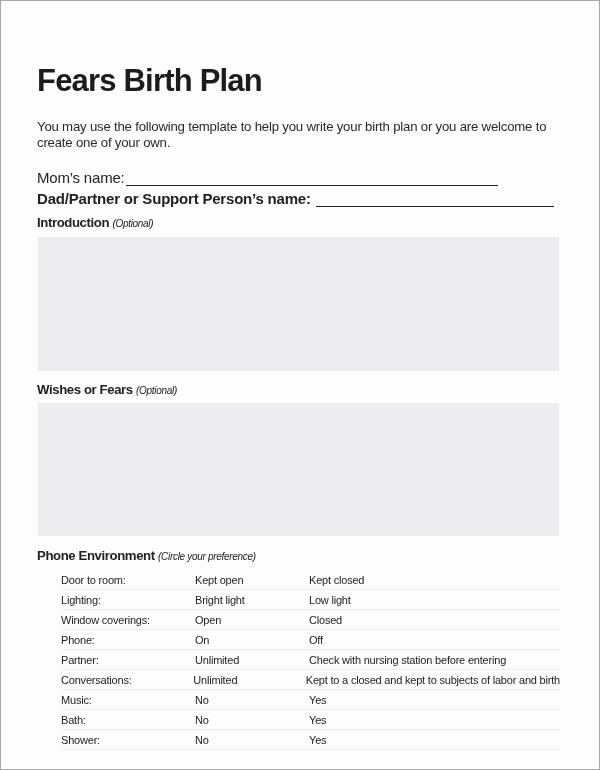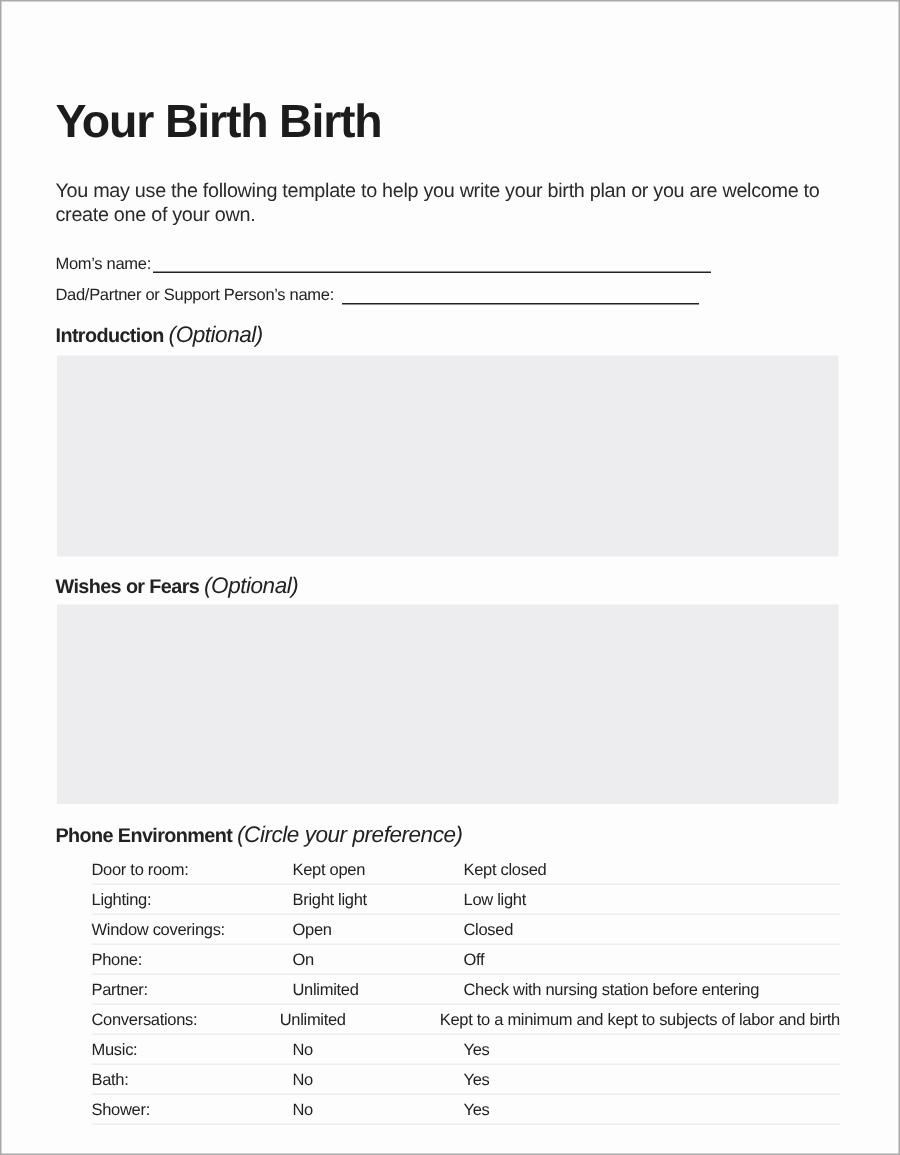--- a/index.html
+++ b/index.html
@@ -20,36 +20,36 @@
       position: absolute; left: 36px; top: 62px;
       font-size: 31px; font-weight: bold; letter-spacing: -0.8px;
       color: #1c1c1c; margin: 0; line-height: 36px;
     }
     .intro-text {
       position: absolute; left: 36px; top: 118px; width: 530px;
       font-size: 13.2px; line-height: 16px;
       color: #2a2a2a; letter-spacing: -0.2px;
     }
     .field {
-      position: absolute; left: 36px; font-size: 11px; color: #222;
+      position: absolute; left: 36px; font-size: 15px; color: #222;
       display: flex; align-items: flex-end; letter-spacing: -0.2px;
     }
     .field .label { white-space: nowrap; }
     .field .line {
       border-bottom: 1px solid #222; height: 12px;
     }
     .field-mom { top: 168px; }
     .field-mom .line { width: 372px; margin-left: 1px; }
-    .field-dad { top: 189px; }
+    .field-dad { top: 189px; font-weight: bold; }
     .field-dad .line { width: 238px; margin-left: 5px; }
     .section-h {
       position: absolute; left: 36px;
       font-size: 13.2px; font-weight: bold; color: #222; letter-spacing: -0.4px;
     }
-    .section-h .opt { font-weight: normal; font-style: italic; font-size: 15px; letter-spacing: -0.3px; }
+    .section-h .opt { font-weight: normal; font-style: italic; font-size: 10px; letter-spacing: -0.3px; }
     .h-intro { top: 214px; }
     .h-wishes { top: 381px; }
     .h-room { top: 547px; }
     .box {
       position: absolute; left: 37px; width: 521px;
       background: #ededef;
     }
     .box-intro { top: 236px; height: 134px; }
     .box-wishes { top: 402px; height: 133px; }
     .table {
@@ -65,21 +65,21 @@
     }
     .row .c1 { width: 134px; }
     .row .c2 { width: 114px; }
     .row .c3 { flex: 1; white-space: nowrap; }
   </style>
 </head>
 <body>
 
 <div class="page">
 
-  <h1 class="title">Your Birth Birth</h1>
+  <h1 class="title">Fears Birth Plan</h1>
 
   <div class="intro-text">You may use the following template to help you write your birth plan or you are welcome to create one of your own.</div>
 
   <div class="field field-mom">
     <span class="label">Mom’s name:</span>
     <span class="line"></span>
   </div>
 
   <div class="field field-dad">
     <span class="label">Dad/Partner or Support Person’s name:</span>
@@ -125,21 +125,21 @@
       <span class="c3">Off</span>
     </div>
     <div class="row">
       <span class="c1">Partner:</span>
       <span class="c2">Unlimited</span>
       <span class="c3">Check with nursing station before entering</span>
     </div>
     <div class="row">
       <span class="c1">Conversations:</span>
       <span class="c2">Unlimited</span>
-      <span class="c3">Kept to a minimum and kept to subjects of labor and birth</span>
+      <span class="c3">Kept to a closed and kept to subjects of labor and birth</span>
     </div>
     <div class="row">
       <span class="c1">Music:</span>
       <span class="c2">No</span>
       <span class="c3">Yes</span>
     </div>
     <div class="row">
       <span class="c1">Bath:</span>
       <span class="c2">No</span>
       <span class="c3">Yes</span>

